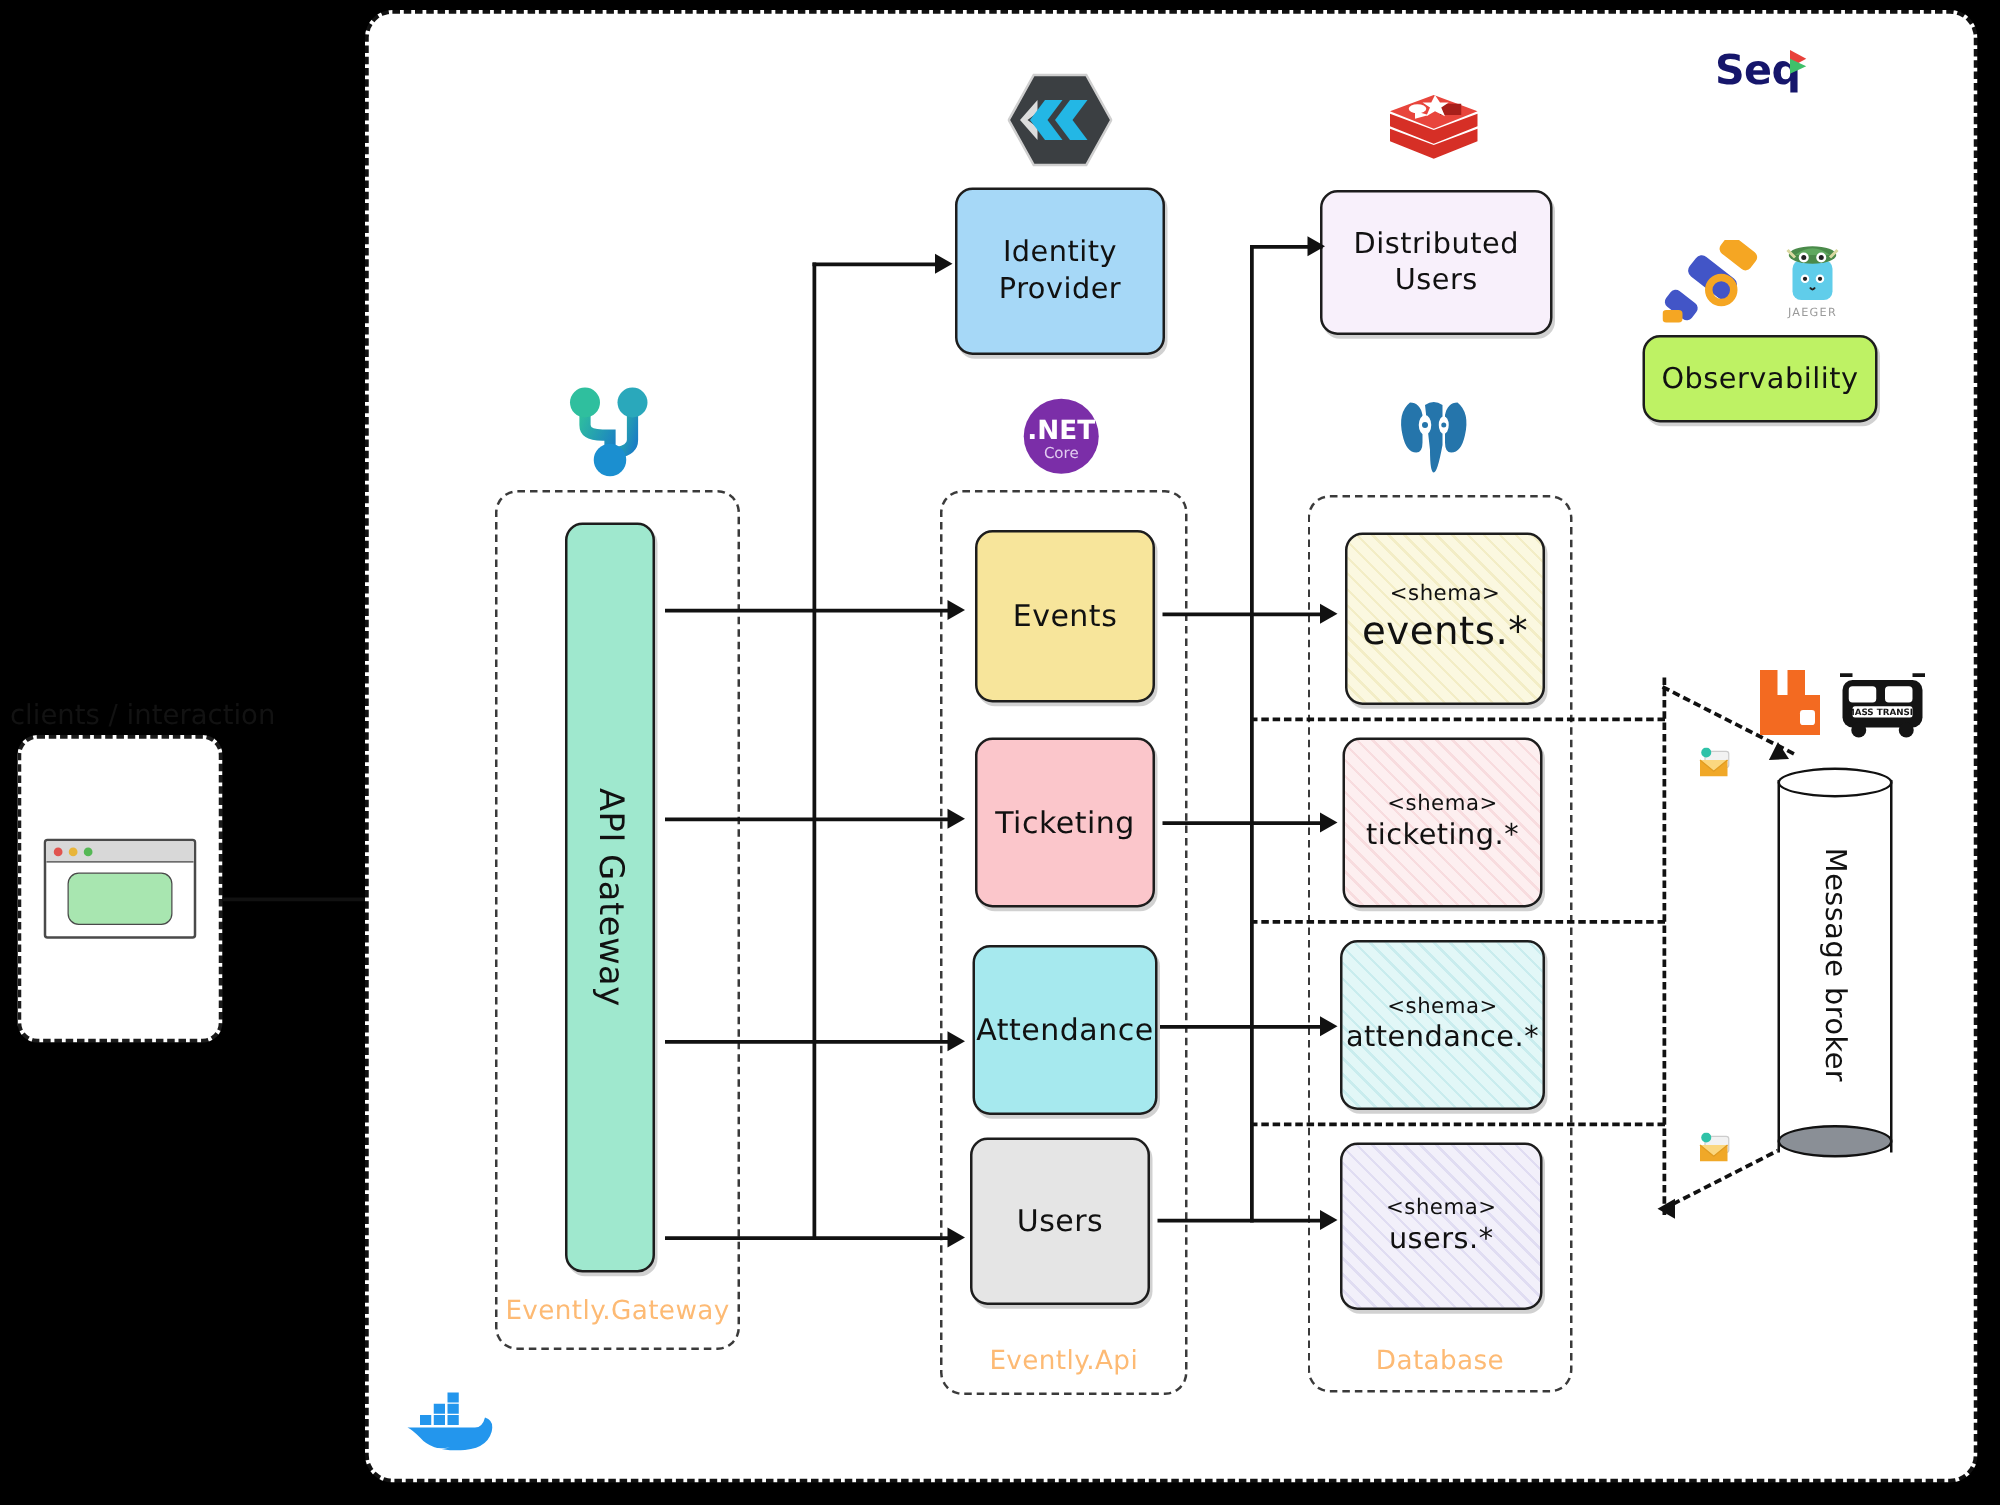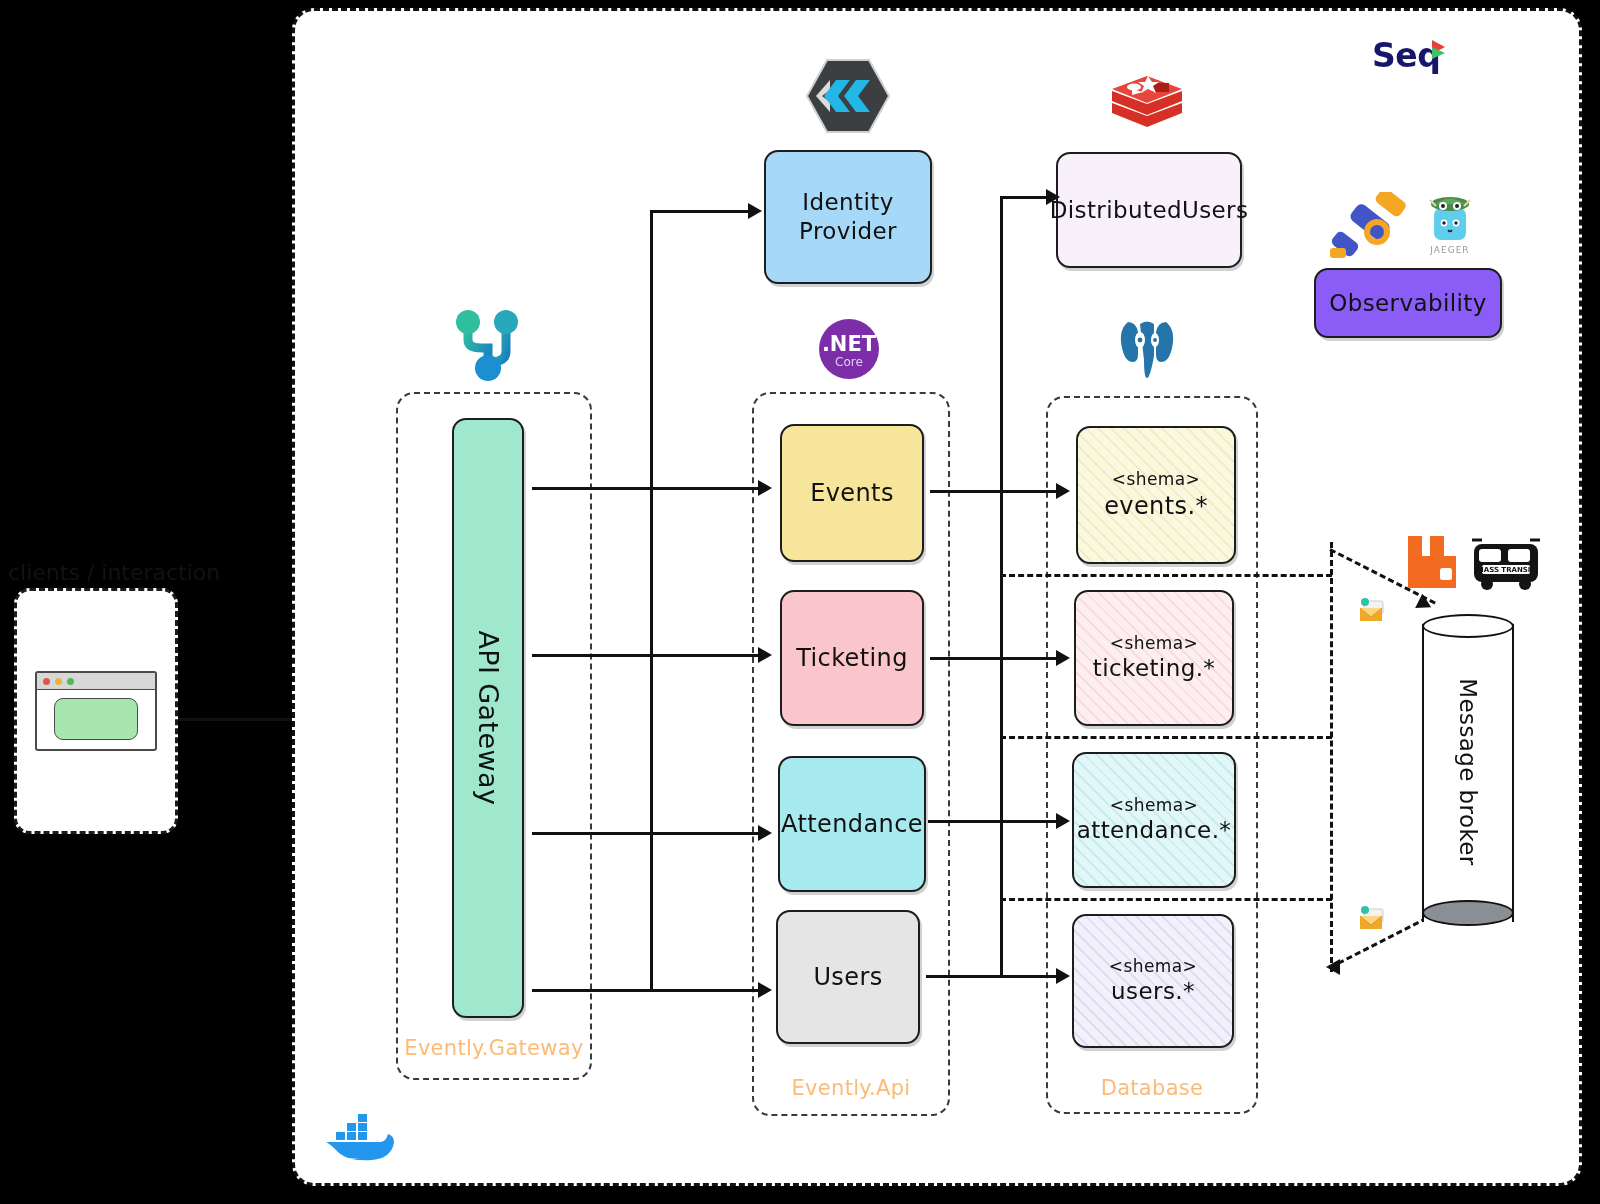--- a/index.html
+++ b/index.html
@@ -119,21 +119,21 @@
       <circle cx="39" cy="16" r="2" fill="#222"></circle>
     <circle cx="26" cy="33" r="3.4" fill="#fff"></circle>
       <circle cx="26" cy="33" r="1.7" fill="#222"></circle>
     <circle cx="38" cy="33" r="3.4" fill="#fff"></circle>
       <circle cx="38" cy="33" r="1.7" fill="#222"></circle>
     <path d="M30 40 q2 3 4 0" stroke="#222" stroke-width="1.6" fill="none"></path>
     <path d="M12 10 l6 6 M52 10 l-6 6" stroke="#d8d8a0" stroke-width="2.4"></path>
     <text x="32" y="63" font-size="9" fill="#9a9a9a" text-anchor="middle" font-family="DejaVu Sans, sans-serif" letter-spacing="1">JAEGER</text>
   </svg>
 
-  <div class="node hand" style="left:1314px;top:268px;width:188px;height:70px;background:#8b5cf6;font-size:23px;">
+  <div class="node hand" style="left:1314px;top:268px;width:188px;height:70px;background:#bef264;font-size:23px;">
     <span>Observability</span>
   </div>
 
   <svg class="icon" style="left:806px;top:58px;" width="84" height="76" viewBox="0 0 84 76">
     <polygon points="21,2 63,2 83,38 63,74 21,74 1,38" fill="#3b3f42"></polygon>
     <polygon points="21,2 63,2 83,38 63,74 21,74 1,38" fill="none" stroke="#cfcfcf" stroke-width="2"></polygon>
     <path d="M10 38 L24 22 L24 32 L16 38 L24 44 L24 54 Z" fill="#dcdcdc"></path>
     <path d="M30 22 L44 22 L32 38 L44 54 L30 54 L18 38 Z" fill="#23b7e5"></path>
     <path d="M50 22 L64 22 L52 38 L64 54 L50 54 L38 38 Z" fill="#23b7e5"></path>
   </svg>
@@ -148,21 +148,21 @@
       <path d="M39 44 L74 31 L74 41 L39 55 L4 41 L4 31 Z"></path>
       <path d="M39 32 L74 19 L74 29 L39 43 L4 29 L4 19 Z"></path>
     </g>
     <path d="M39 4 L74 17 L39 31 L4 17 Z" fill="#e8453c"></path>
     <ellipse cx="26" cy="15" rx="7" ry="3.6" fill="#fff"></ellipse>
     <rect x="44" y="11" width="17" height="9" fill="#a81f1a"></rect>
     <polygon points="40,4 44,10 51,10 45,14 48,21 40,17 33,21 36,14 30,10 37,10" fill="#fff"></polygon>
     <path d="M24 23 l11 -3 -11 -3 z" fill="#fff"></path>
   </svg>
 
-  <div class="node hand" style="left:1056px;top:152px;width:186px;height:116px;background:#f8f0fb;font-size:23px;flex-direction:row;">
+  <div class="node hand" style="left:1056px;top:152px;width:186px;height:116px;background:#f8f0fb;font-size:23px;flex-direction:column;">
     <span>Distributed</span>
     <span>Users</span>
   </div>
 
   <svg class="icon" style="left:452px;top:306px;" width="72" height="78" viewBox="0 0 72 78">
     <defs>
         <linearGradient id="yg" x1="0" y1="0" x2="1" y2="1">
       <stop offset="0" stop-color="#2fbf9e"></stop>
           <stop offset="1" stop-color="#1b7fc4"></stop>
     </linearGradient>
@@ -214,21 +214,21 @@
   <div class="node hand" style="left:776px;top:910px;width:144px;height:134px;background:#e5e5e5;font-size:24px;">
     <span>Users</span>
   </div>
 
   <div class="group" style="left:1046px;top:396px;width:212px;height:718px;"></div>
   <div class="group-label hand" style="left:1046px;top:1076px;width:212px;">Database</div>
 
   <div class="node hand" style="left:1076px;top:426px;width:160px;height:138px;background:#fbf8e0;flex-direction:column;
               background-image:repeating-linear-gradient(45deg,rgba(200,180,60,.16) 0 2px,transparent 2px 9px);">
     <span style="font-size:17px;">&lt;shema&gt;</span>
-    <span style="font-size:24px;">events.*</span>
+    <span style="font-size:31px;">events.*</span>
   </div>
   <div class="node hand" style="left:1074px;top:590px;width:160px;height:136px;background:#fdeff0;flex-direction:column;
               background-image:repeating-linear-gradient(45deg,rgba(220,120,130,.16) 0 2px,transparent 2px 9px);">
     <span style="font-size:17px;">&lt;shema&gt;</span>
     <span style="font-size:23px;">ticketing.*</span>
   </div>
   <div class="node hand" style="left:1072px;top:752px;width:164px;height:136px;background:#e2f7f7;flex-direction:column;
               background-image:repeating-linear-gradient(45deg,rgba(70,180,190,.16) 0 2px,transparent 2px 9px);">
     <span style="font-size:17px;">&lt;shema&gt;</span>
     <span style="font-size:23px;">attendance.*</span>

